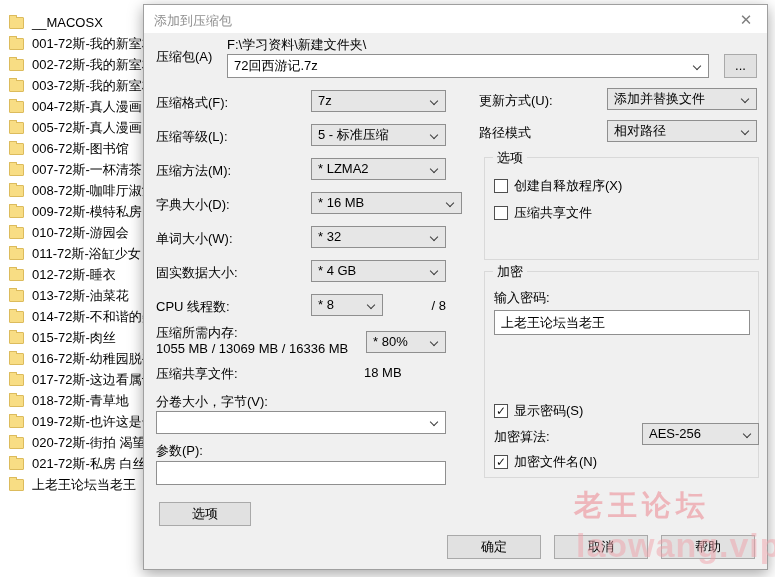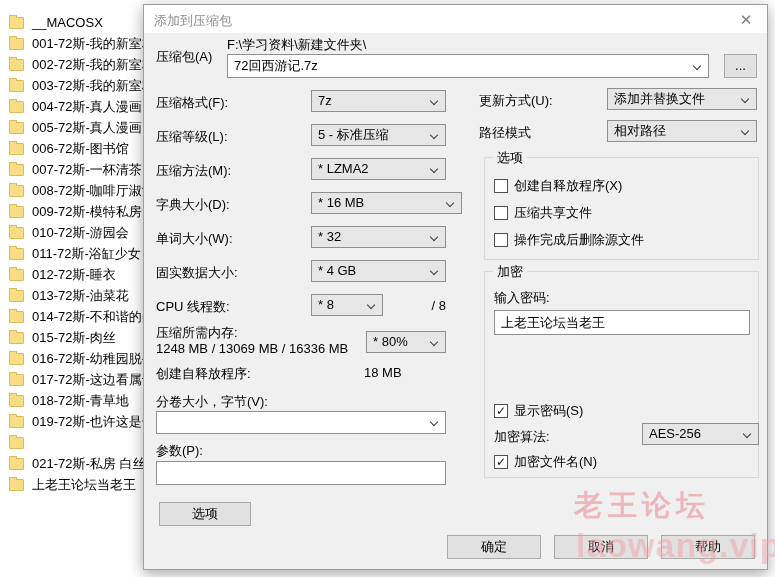--- a/index.html
+++ b/index.html
@@ -128,20 +128,21 @@
     <div class="side-item">
         <span class="folder"></span>
         <span>018-72斯-青草地</span>
       </div>
     <div class="side-item">
         <span class="folder"></span>
         <span>019-72斯-也许这是一</span>
       </div>
     <div class="side-item">
         <span class="folder"></span>
+        <span>020-72斯-街拍 渴望</span>
       </div>
     <div class="side-item">
         <span class="folder"></span>
         <span>021-72斯-私房 白丝</span>
       </div>
     <div class="side-item">
         <span class="folder"></span>
         <span>上老王论坛当老王</span>
       </div>
   </div>
@@ -191,25 +192,25 @@
       <span>* 4 GB</span><i class="chev"></i>
     </div>
 
     <div class="lbl" style="left:12px; top:293px;">CPU 线程数:</div>
     <div class="combo" style="left:167px; top:289px; width:72px;">
       <span>* 8</span><i class="chev"></i>
     </div>
     <div class="val" style="left:270px; top:293px; width:32px; text-align:right;">/ 8</div>
 
     <div class="lbl" style="left:12px; top:319px;">压缩所需内存:</div>
-    <div class="val" style="left:12px; top:336px;">1248 MB / 13069 MB / 16336 MB</div>
+    <div class="val" style="left:12px; top:336px;">1055 MB / 13069 MB / 16336 MB</div>
     <div class="combo" style="left:222px; top:326px; width:80px;">
       <span>* 80%</span><i class="chev"></i>
     </div>
-    <div class="lbl" style="left:12px; top:360px;">创建自释放程序:</div>
+    <div class="lbl" style="left:12px; top:360px;">压缩共享文件:</div>
     <div class="val" style="left:220px; top:360px; width:82px; ">18 MB</div>
 
     <div class="lbl" style="left:12px; top:388px;">分卷大小，字节(V):</div>
     <div class="combo white" style="left:12px; top:406px; width:290px; height:23px;">
       <i class="chev"></i>
     </div>
 
     <div class="lbl" style="left:12px; top:437px;">参数(P):</div>
     <div class="field" style="left:12px; top:456px; width:290px; height:24px;"></div>
 
@@ -227,24 +228,20 @@
 
     <div class="group" style="left:340px; top:152px; width:275px; height:103px;">
       <span class="legend">选项</span>
       <div class="cbrow" style="left:9px; top:19px;">
         <span class="cbbox"></span>
         <span>创建自释放程序(X)</span>
       </div>
       <div class="cbrow" style="left:9px; top:46px;">
         <span class="cbbox"></span>
         <span>压缩共享文件</span>
-      </div>
-      <div class="cbrow" style="left:9px; top:73px;">
-        <span class="cbbox"></span>
-        <span>操作完成后删除源文件</span>
       </div>
     </div>
 
     <div class="group" style="left:340px; top:266px; width:275px; height:207px;">
       <span class="legend">加密</span>
       <div class="lbl" style="left:9px; top:17px;">输入密码:</div>
       <div class="field" style="left:9px; top:38px; width:256px; height:25px; line-height:23px;">上老王论坛当老王</div>
       <div class="cbrow" style="left:9px; top:130px;">
         <span class="cbbox">✓</span>
         <span>显示密码(S)</span>

